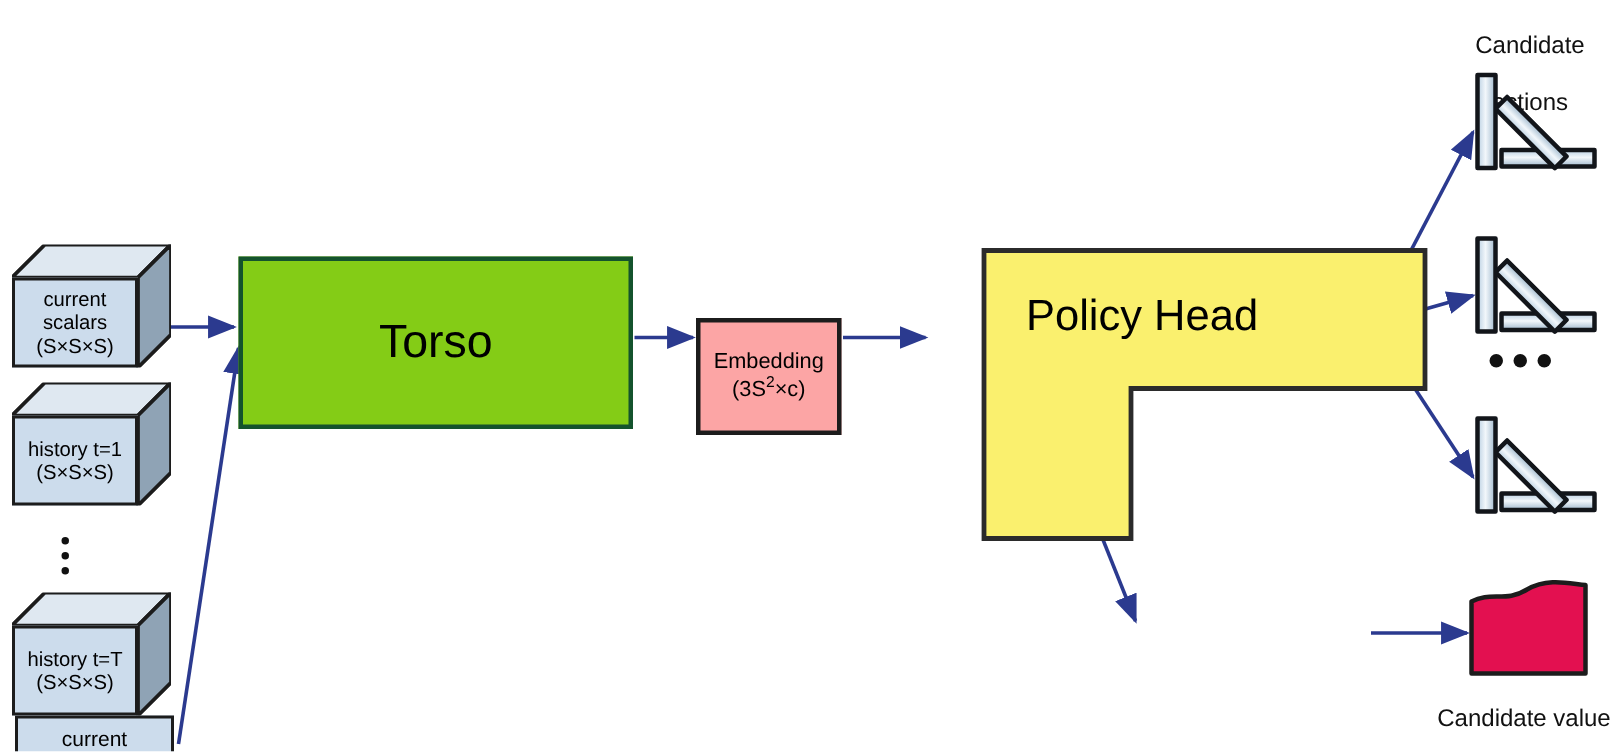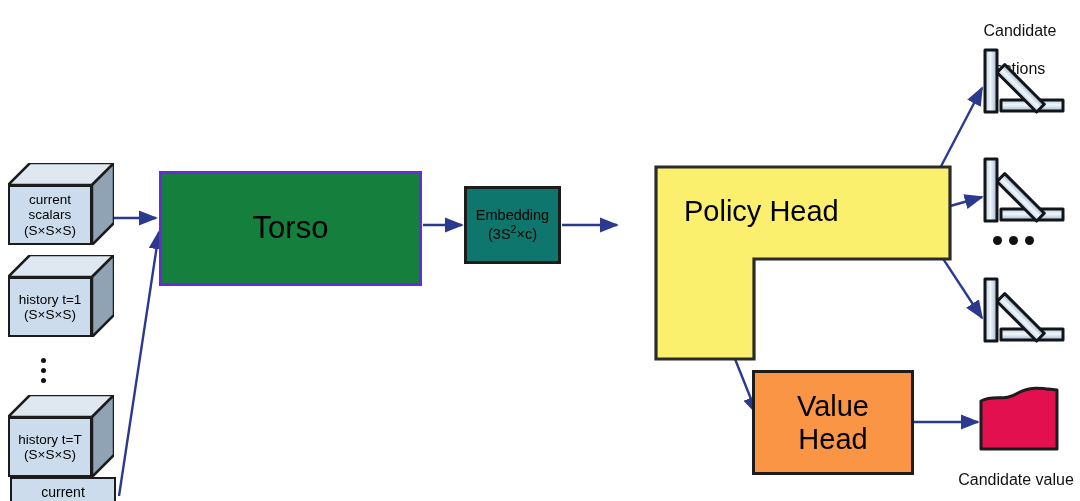--- a/index.html
+++ b/index.html
@@ -77,30 +77,31 @@
     border: 2.5px solid #1c1c1c;
     box-sizing: border-box;
     font-size: 14px;
     display: flex;
     align-items: center;
     justify-content: center;
   }
 
   
   .torso-box {
-    background: #15803d;
-    border: 3px solid #6d28d9;
+    background: #84cc16;
+    border: 3px solid #14532d;
     font-size: 31px;
   }
   .embed-box {
-    background: #0f766e;
+    background: #fca5a5;
     border: 3px solid #1c1c1c;
     font-size: 14.5px;
     flex-direction: column;
     line-height: 1.2;
+    margin-top: 26px;
   }
   .value-box {
     background: #f99545;
     border: 3px solid #1c1c1c;
     font-size: 29px;
     flex-direction: column;
     line-height: 1.12;
   }
   .policy-wrap {
     position: absolute;
@@ -254,24 +255,20 @@
     </span>
   </div>
 
   <div class="policy-wrap" style="left:618px; top:165px; width:300px; height:196px;">
     <svg width="300" height="196" viewBox="0 0 300 196">
       <polygon points="2,2 296,2 296,94 100,94 100,194 2,194" fill="#faf06e" stroke="#2b2b2b" stroke-width="3.2" stroke-linejoin="miter"></polygon>
     </svg>
     <span class="policy-label" style="left:66px; top:30px;">Policy Head</span>
   </div>
 
-  <div class="node value-box" style="left:752px; top:370px; width:162px; height:105px;">
-    <span>Value</span>
-    <span>Head</span>
-  </div>
 
   <div class="plain-label" style="left:955px; top:3px; width:130px;">
     <div>Candidate</div>
     <div>actions</div>
   </div>
 
   <div class="action-icon" style="left:975px; top:46px;">
     <svg width="92" height="92" viewBox="0 0 92 92">
       <defs>
         <linearGradient id="barg" x1="0" y1="0" x2="1" y2="0">

